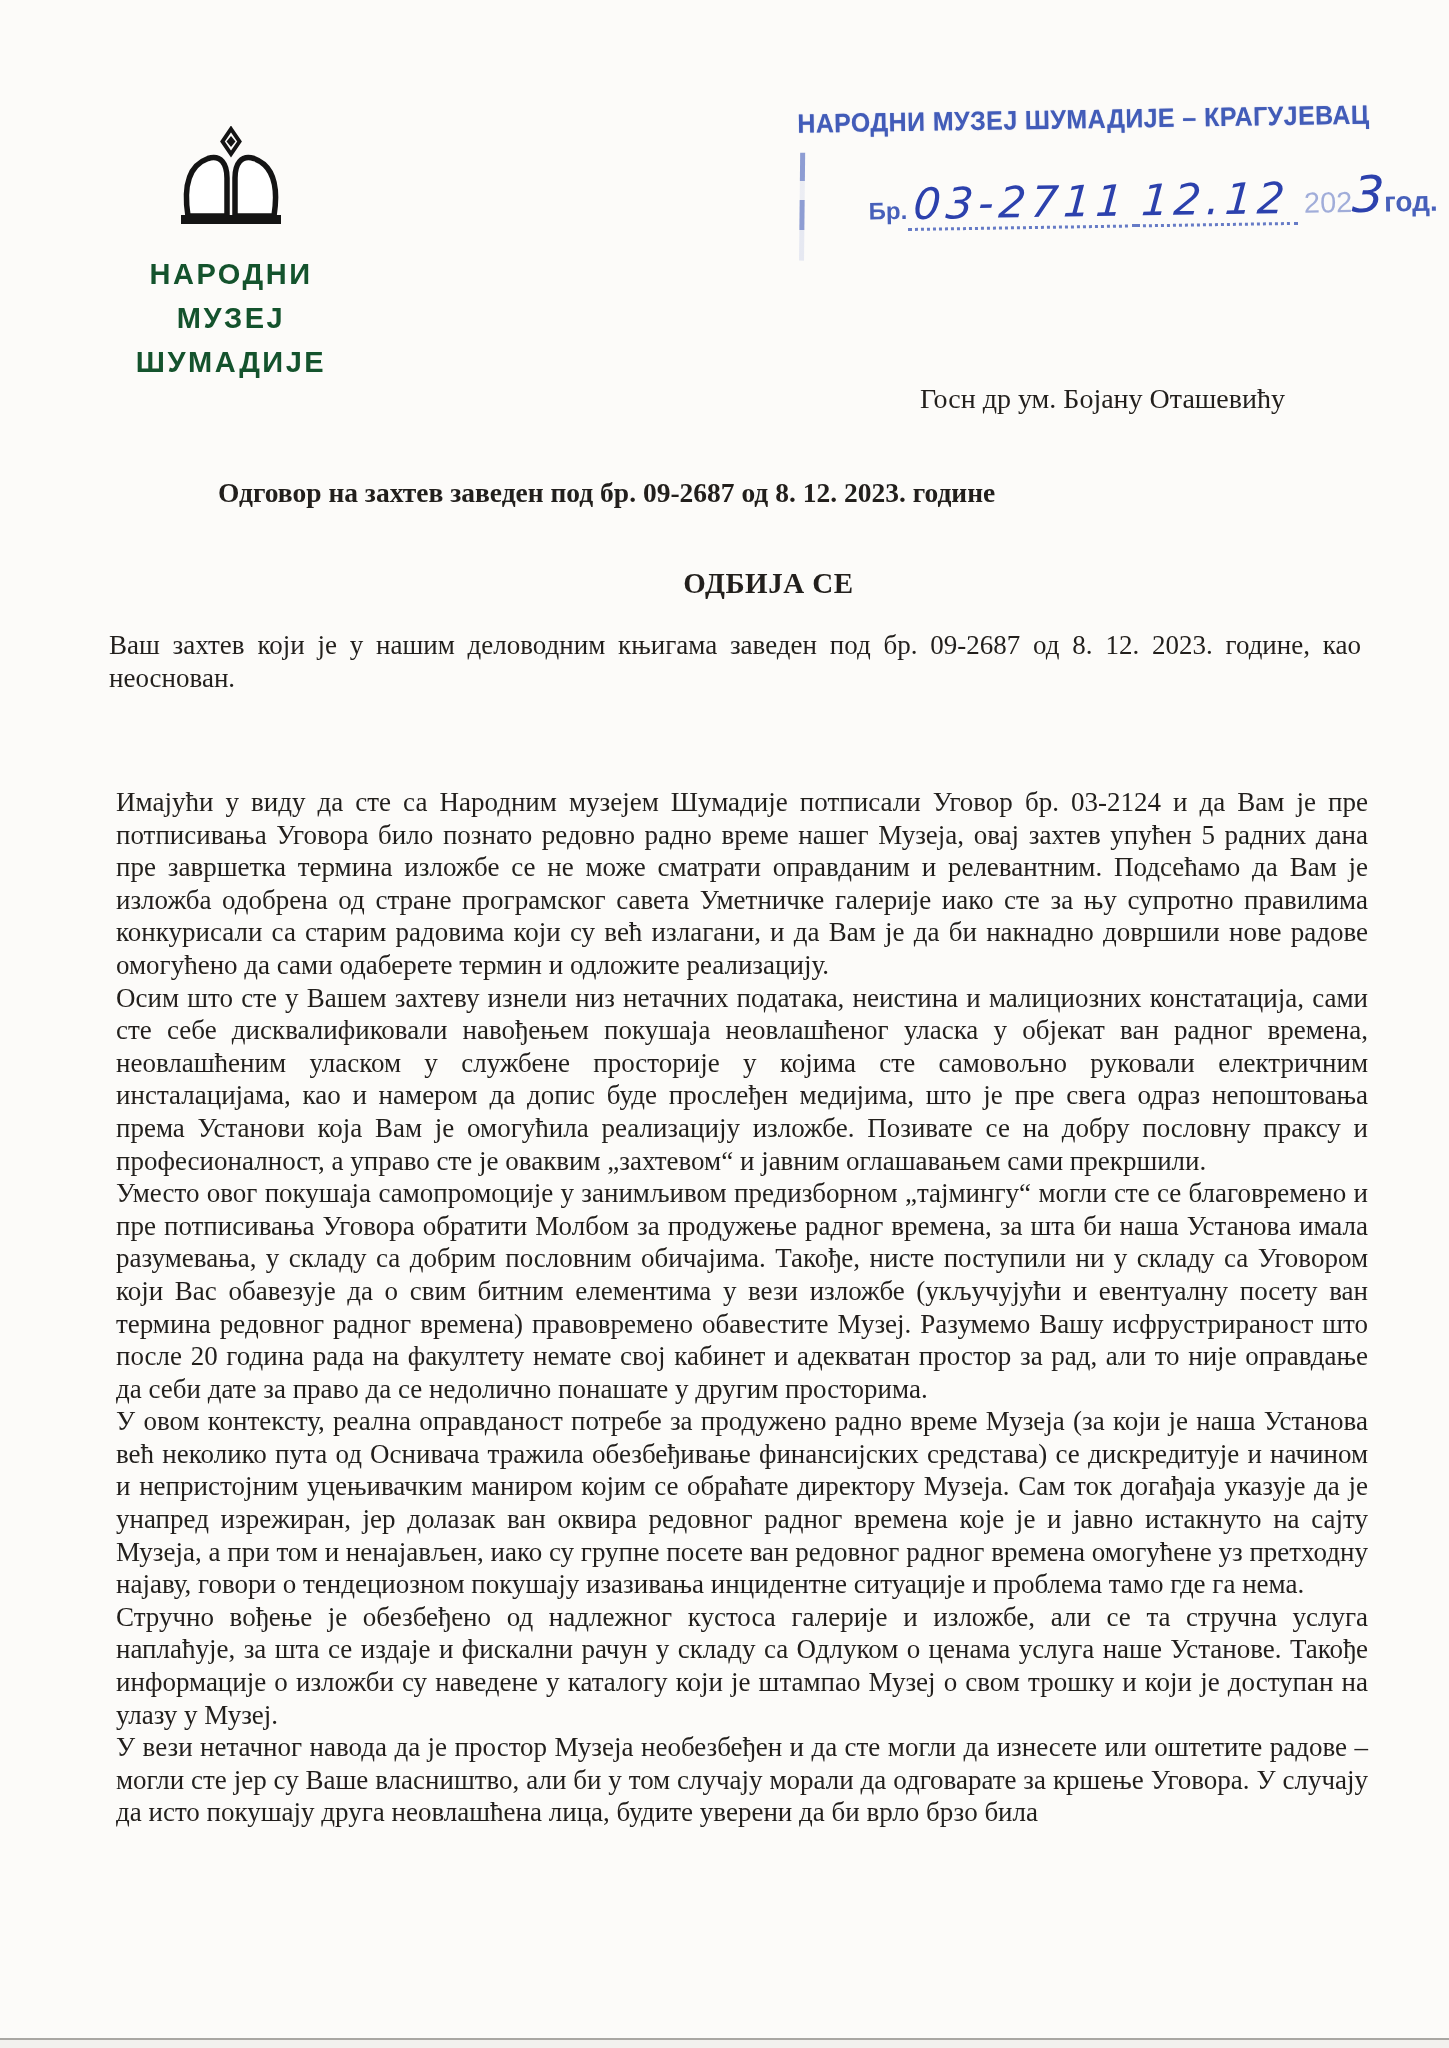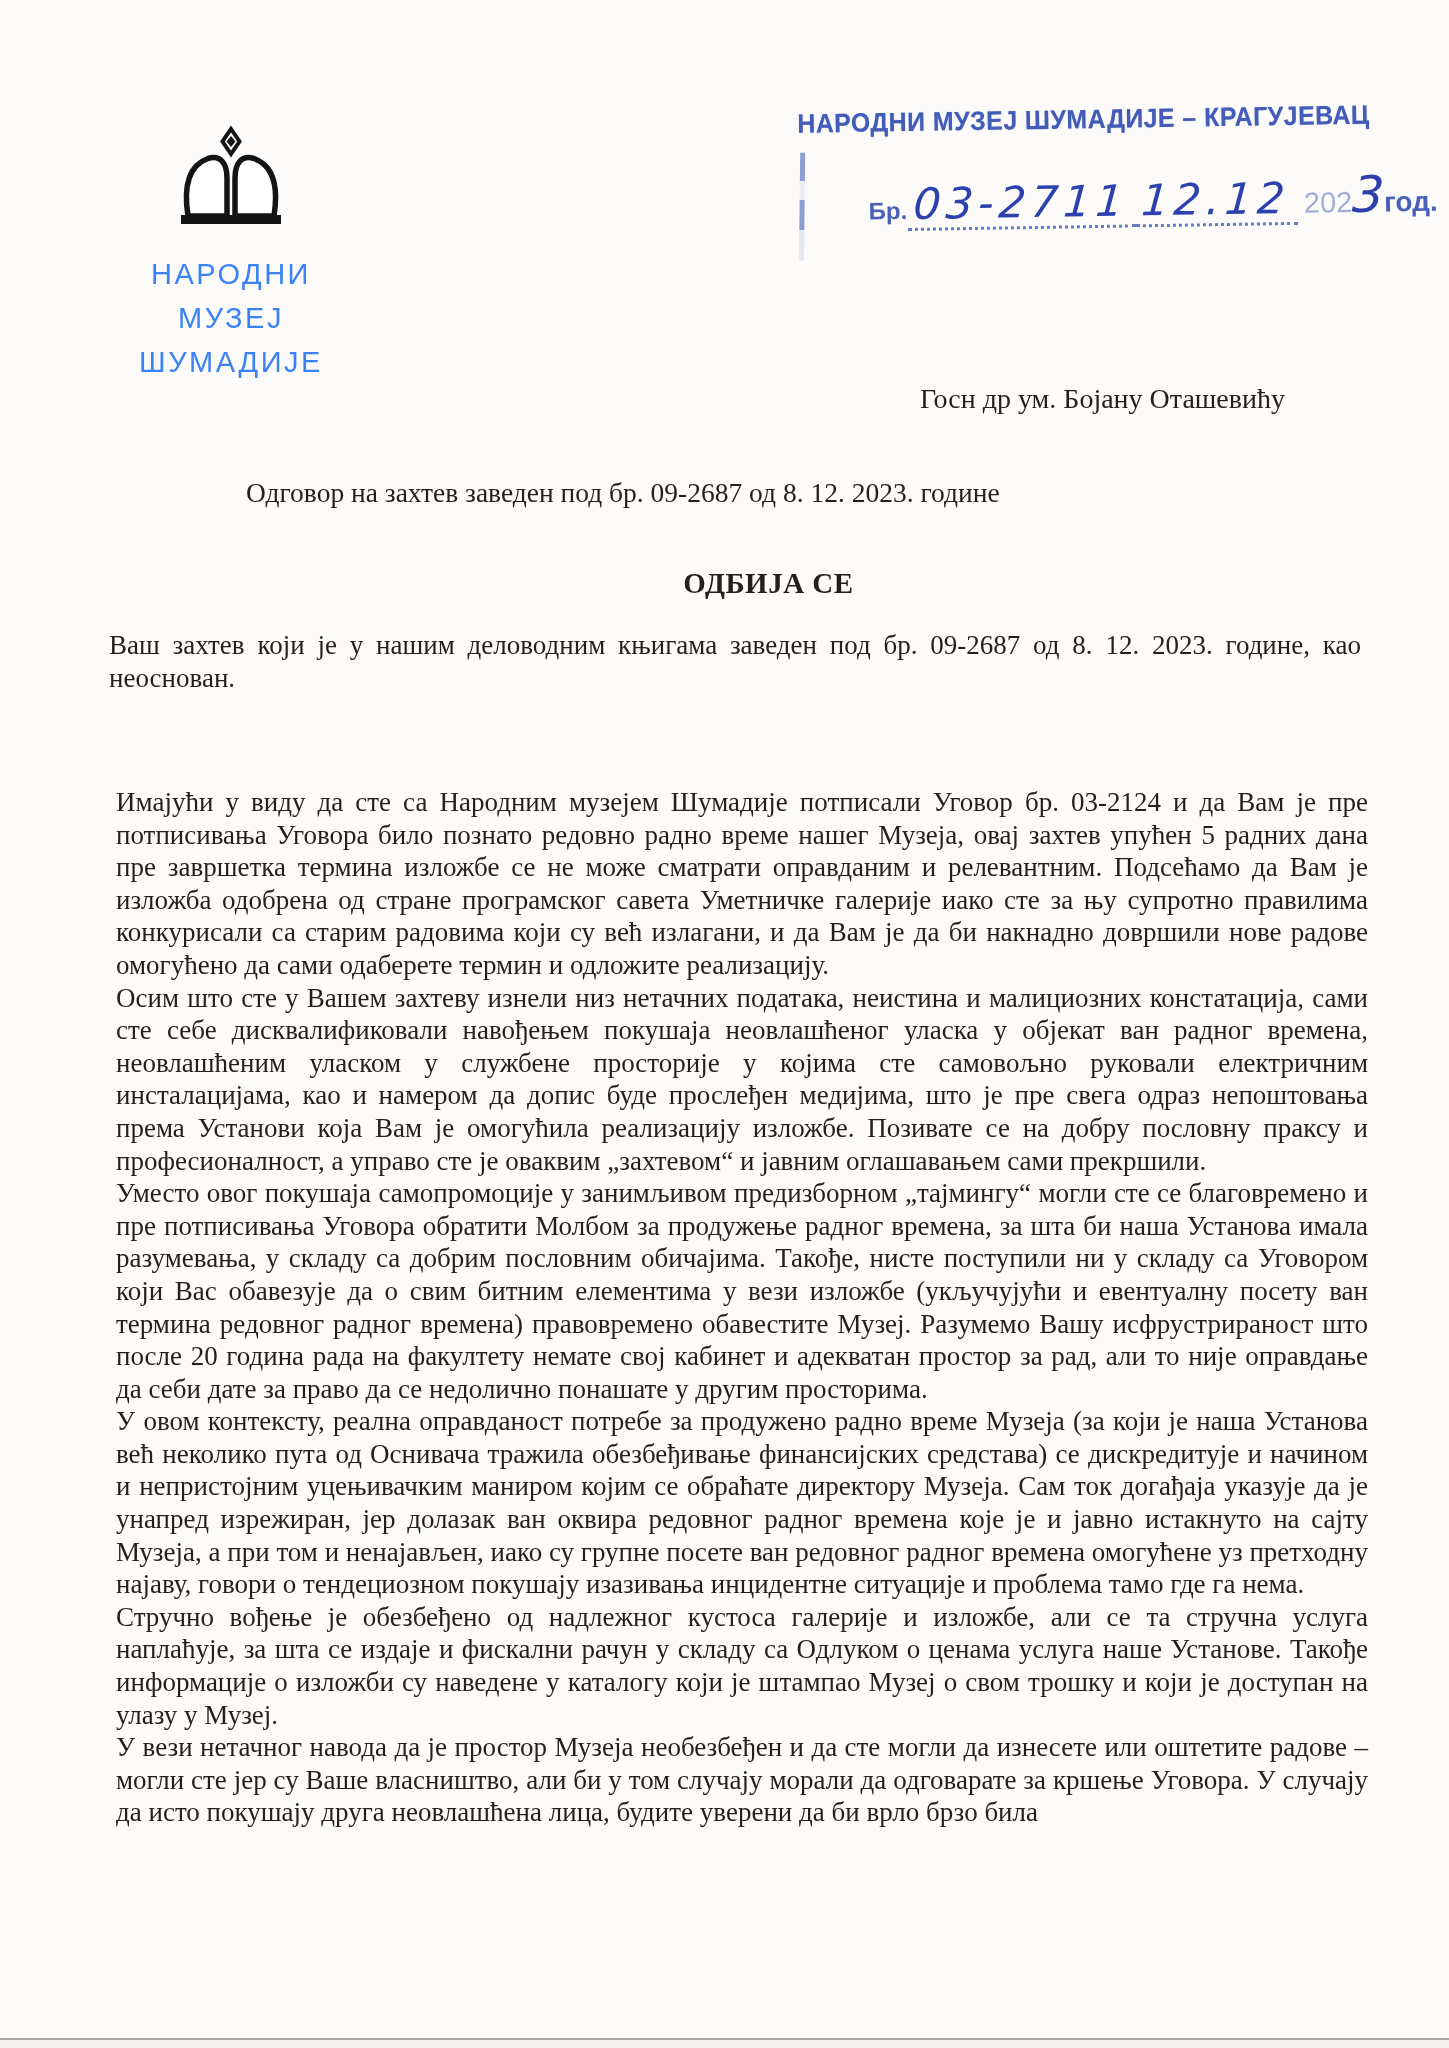--- a/index.html
+++ b/index.html
@@ -12,21 +12,21 @@
     font-family:"Liberation Serif", serif;
     color:#221f1c;
   }
   
   .logo{position:absolute;top:126px;left:113px;width:236px;text-align:center;}
   .logo svg{display:inline-block;}
   .logo-name{
     margin-top:20px;
     font-family:"Liberation Sans", sans-serif;
     font-size:29px;line-height:44px;letter-spacing:2.5px;
-    color:#3b82f6;font-weight:400;
+    color:#14532d;font-weight:700;
   }
   
   .stamp{
     position:absolute;top:104px;left:798px;width:600px;
     transform:rotate(-0.9deg);
     color:#3450b4;
   }
   .stamp-org{
     font-family:"Liberation Sans", sans-serif;
     font-weight:700;font-size:26.5px;white-space:nowrap;
@@ -55,21 +55,21 @@
   .stamp-suffix{font-family:"Liberation Sans", sans-serif;font-weight:700;font-size:28px;opacity:.9;}
   .gap1{width:42px;display:inline-block;}
   
   .addressee{
     position:absolute;top:383px;right:164px;
     font-size:28px;
     text-align:center;
   }
   .subject{
     position:absolute;top:477px;left:218px;
-    font-size:27.5px;font-weight:400;margin-left:28px;
+    font-size:27.5px;font-weight:700;
   }
   .decision{
     position:absolute;top:567px;left:100px;width:1252px;
     text-align:center;padding-left:85px;box-sizing:border-box;
     font-size:29px;font-weight:700;letter-spacing:.5px;
   }
   .intro{
     position:absolute;top:629px;left:92px;width:1252px;
     font-size:27px;line-height:32.5px;text-align:justify;margin-left:17px;
   }

